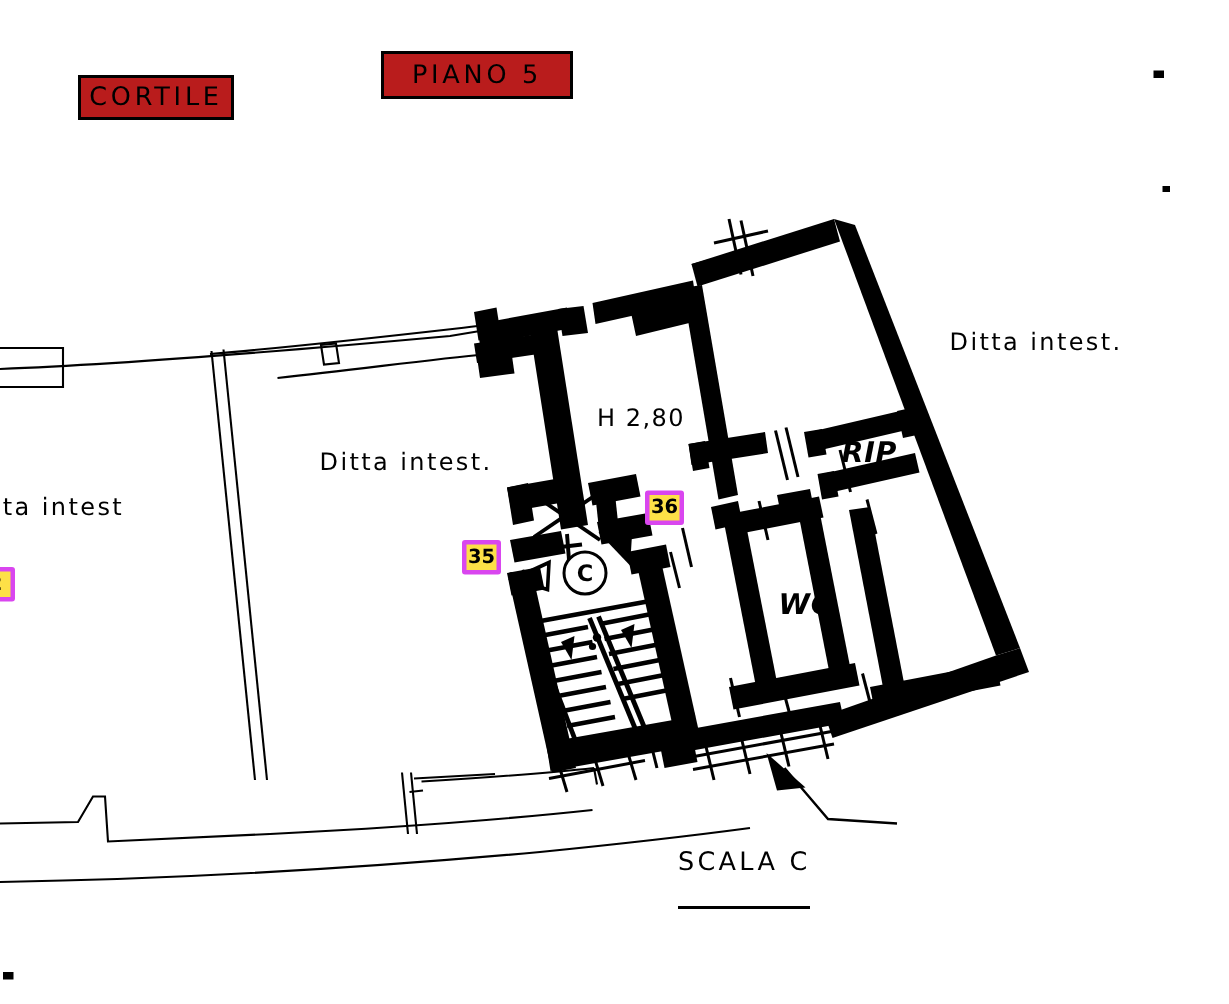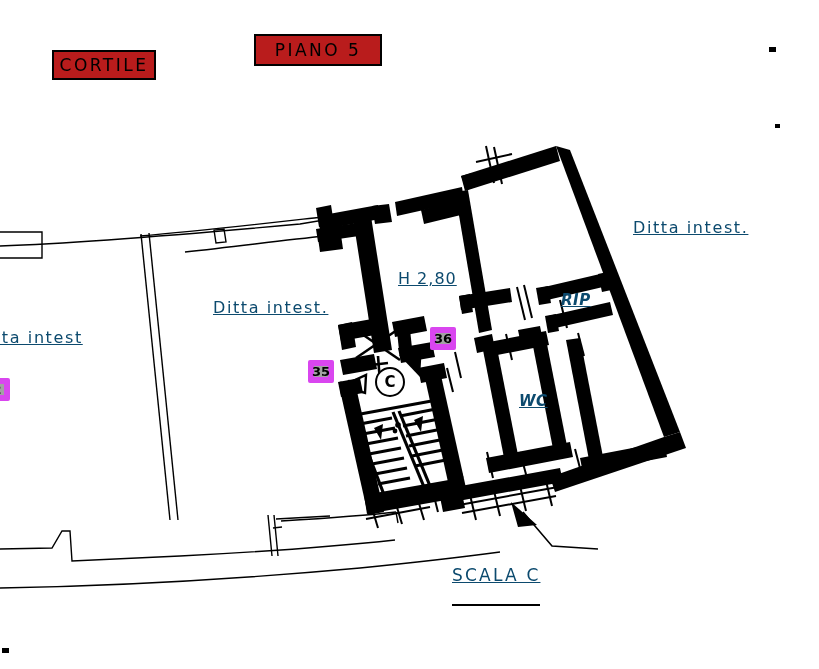--- a/index.html
+++ b/index.html
@@ -28,67 +28,66 @@
     left: 0; top: 0;
     width: 819px;
     height: 669px;
     display: block;
   }
 
   
   .lbl {
     position: absolute;
     white-space: nowrap;
-    color: #0c4a6e;
+    color: #000000;
     font-family: "DejaVu Sans", sans-serif;
     letter-spacing: 1.2px;
     line-height: 1;
     user-select: none;
-    text-decoration: underline;
   }
 
   .title-box {
     position: absolute;
     border: 2px solid #000;
     background: #b91c1c;
     box-sizing: border-box;
     display: flex;
     align-items: center;
     justify-content: center;
   }
   .title-box .lbl-inner {
     font-size: 17px;
     letter-spacing: 2.5px;
     color: #000;
     font-family: "DejaVu Sans", sans-serif;
   }
 
   .tag-box {
     position: absolute;
-    border: 6px solid #d946ef;
-    background: #a3a3a3;
+    border: 3px solid #d946ef;
+    background: #fde047;
     box-sizing: border-box;
     display: flex;
     align-items: center;
     justify-content: center;
     border-radius: 2px;
   }
   .tag-box .lbl-inner {
     font-size: 13px;
     font-weight: bold;
     letter-spacing: 0px;
     color: #000;
   }
 
   .ditta {
     font-size: 16px;
     letter-spacing: 1.6px;
   }
   .room-tag {
-    font-size: 15px;
+    font-size: 19px;
     font-weight: bold;
     font-style: italic;
     letter-spacing: 0.5px;
   }
   .height-tag {
     font-size: 16px;
     letter-spacing: 1.0px;
   }
   .underlined-note {
     font-size: 15px;

